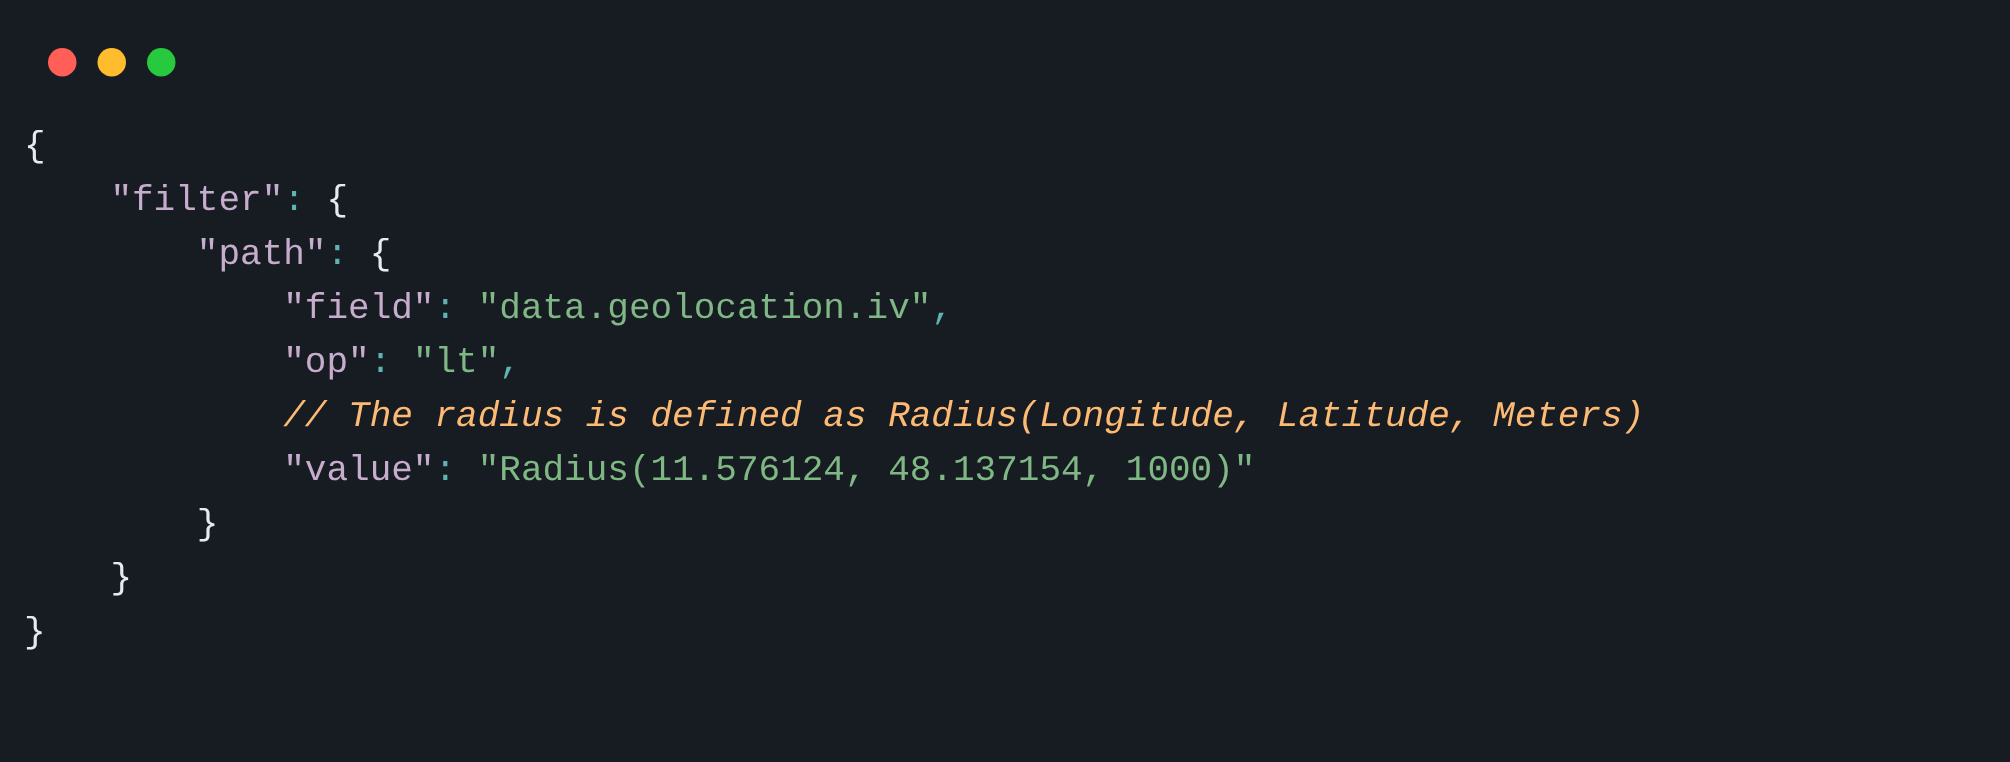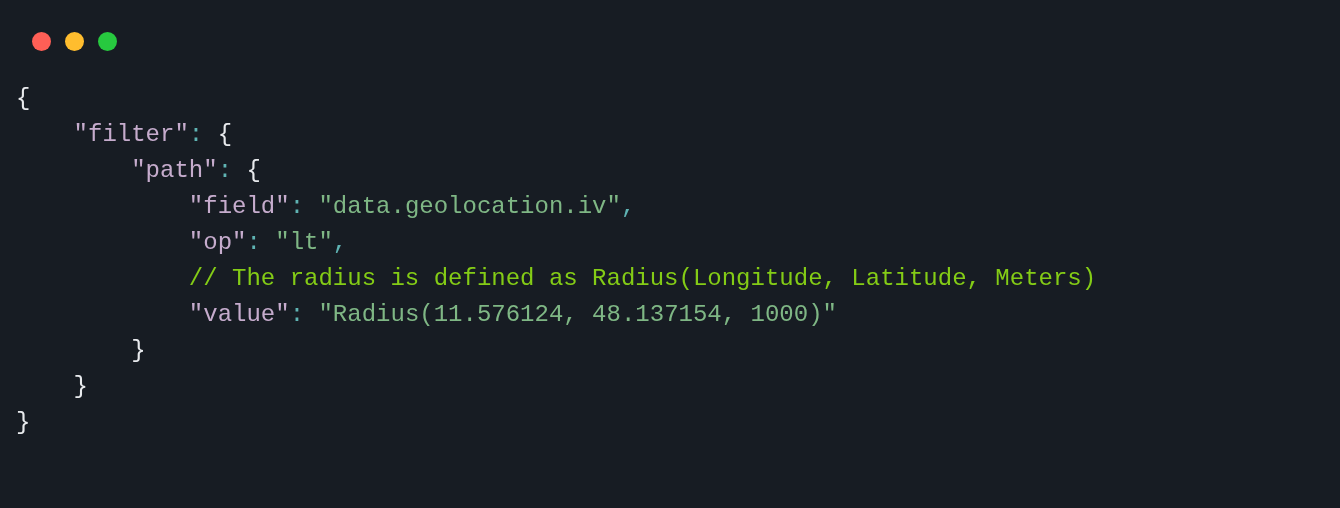--- a/index.html
+++ b/index.html
@@ -32,21 +32,21 @@
     .code-area {
       padding: 30px 0 0 16px;
       white-space: pre;
       color: #e8eaed;
     }
     .brace { color: #e8eaed; }
     .key { color: #c6accd; }
     .colon { color: #5fb3b3; }
     .comma { color: #5fb3b3; }
     .string { color: #7fb785; }
-    .comment { color: #84cc16; }
+    .comment { color: #fdba74; font-style: italic; }
     .line { display: block; }
   </style>
 </head>
 <body>
 
 <div class="window-controls">
   <div class="control-dot dot-red"></div>
   <div class="control-dot dot-yellow"></div>
   <div class="control-dot dot-green"></div>
 </div>

